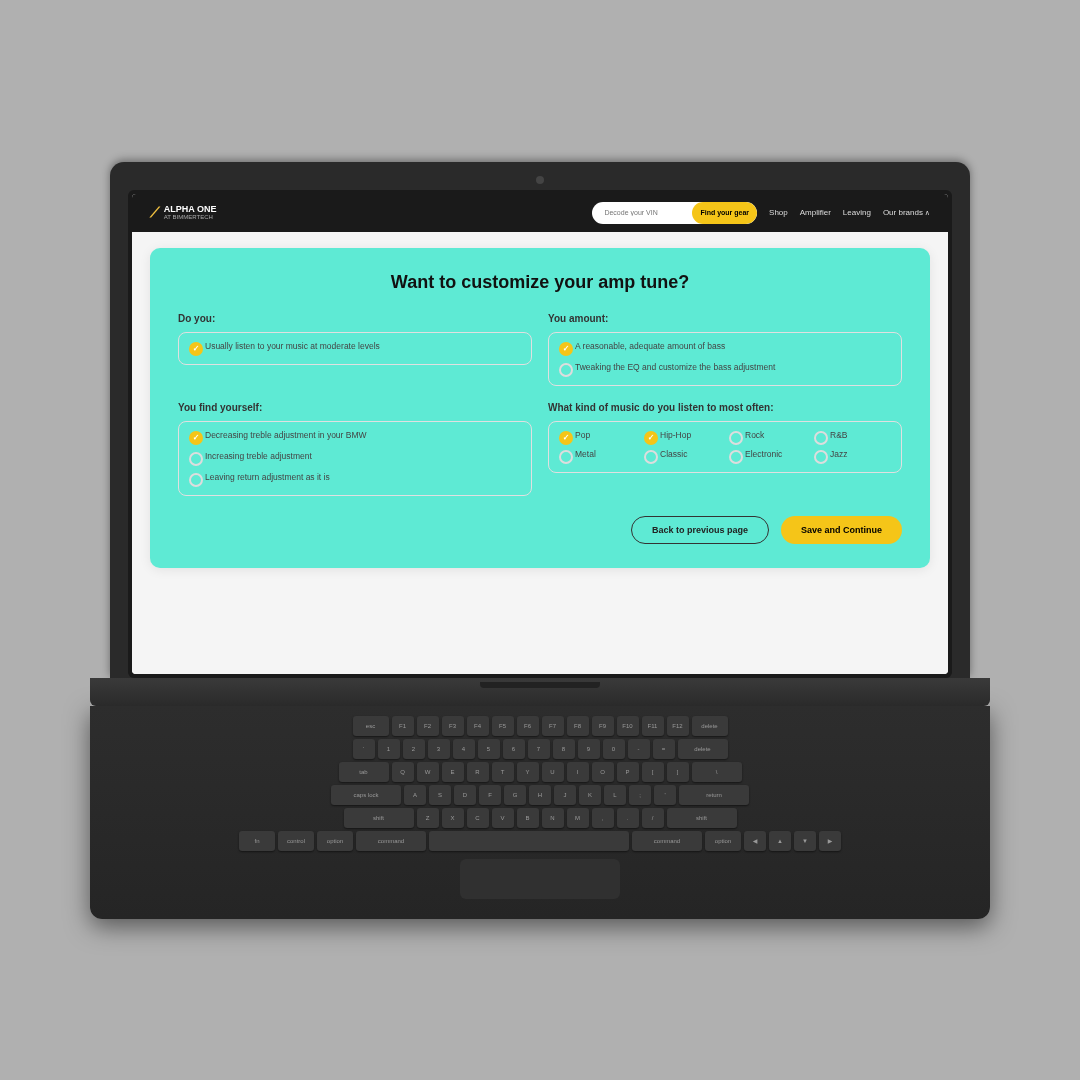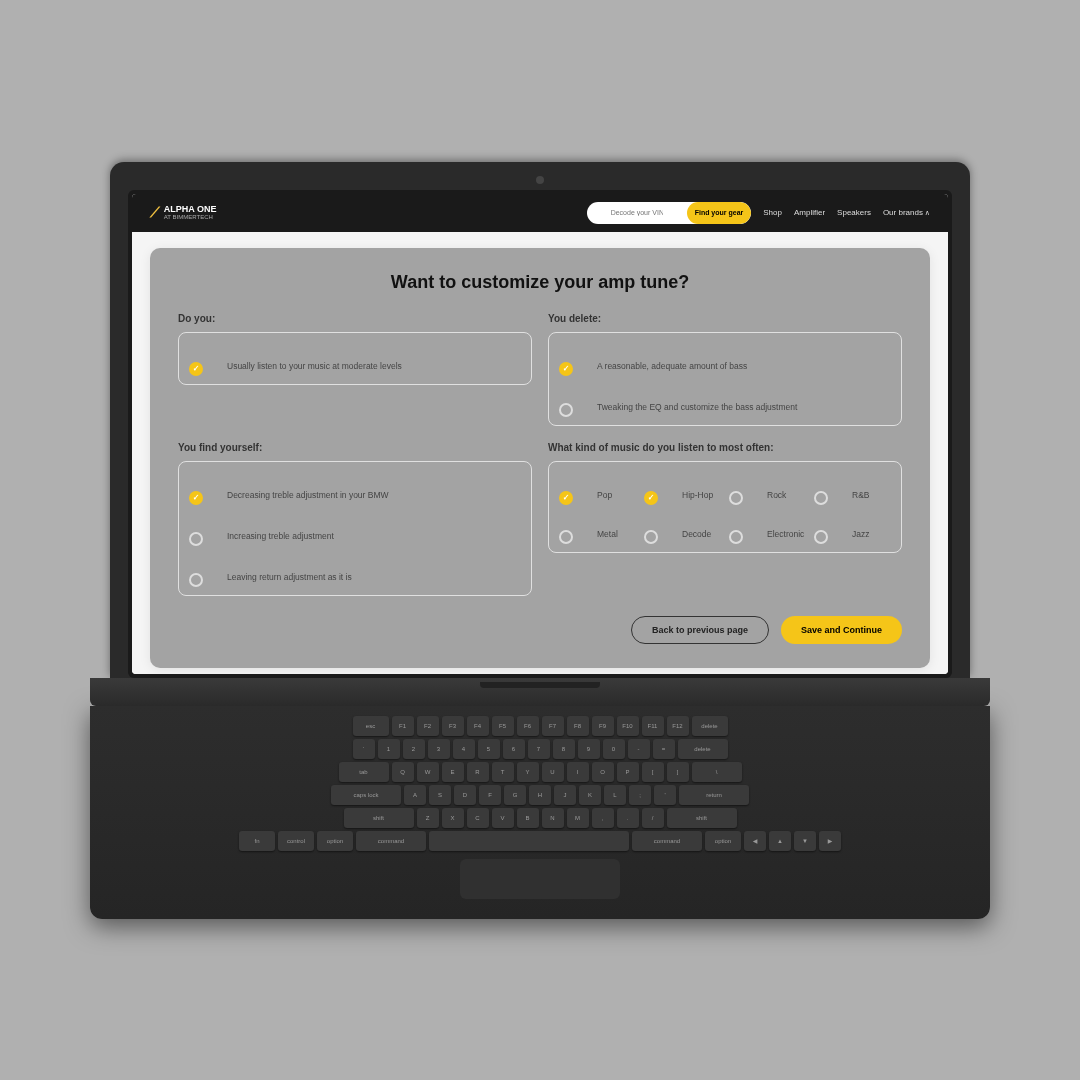--- a/index.html
+++ b/index.html
@@ -180,21 +180,21 @@
       background: #fff;
       border-radius: 20px;
       overflow: hidden;
       height: 22px;
     }
 
     .vin-input {
       border: none;
       outline: none;
       font-size: 7px;
-      padding: 0 24px;
+      padding: 0 12px;
       color: #aaa;
       width: 100px;
       background: transparent;
     }
 
     .vin-btn {
       background: #f5c518;
       border: none;
       border-radius: 20px;
       padding: 0 8px;
@@ -227,21 +227,21 @@
       flex: 1;
       background: #f5f5f5;
       display: flex;
       justify-content: center;
       align-items: flex-start;
       padding: 16px;
       overflow-y: auto;
     }
 
     .card {
-      background: #a3a3a3;
+      background: #5eead4;
       border-radius: 10px;
       padding: 24px 28px;
       width: 100%;
       max-width: 780px;
       box-shadow: 0 2px 12px rgba(0,0,0,0.08);
     }
 
     .card-title {
       text-align: center;
       font-size: 18px;
@@ -271,23 +271,22 @@
       border-radius: 8px;
       padding: 8px 10px;
       display: flex;
       flex-direction: column;
       gap: 6px;
     }
 
     .option-row {
       display: flex;
       align-items: flex-start;
-      gap: 24px;
+      gap: 2px;
       cursor: pointer;
-      margin-top: 20px;
     }
 
     .option-radio {
       width: 14px;
       height: 14px;
       border-radius: 50%;
       border: 2px solid #ddd;
       flex-shrink: 0;
       margin-top: 1px;
       display: flex;
@@ -371,21 +370,21 @@
               </div>
             </div>
             <div class="nav-spacer"></div>
             <div class="vin-input-wrap">
               <input class="vin-input" readonly="" placeholder="Decode your VIN" style="">
               <button class="vin-btn">Find your gear</button>
             </div>
             <div class="nav-links">
               <span class="nav-link">Shop</span>
               <span class="nav-link">Amplifier</span>
-              <span class="nav-link">Speakers</span>
+              <span class="nav-link">Leaving</span>
               <span class="nav-link with-arrow">Our brands</span>
             </div>
           </div>
 
           <div class="page-content">
             <div class="card">
               <h2 class="card-title">Want to customize your amp tune?</h2>
 
               <div class="questions-grid">
 
@@ -393,21 +392,21 @@
                   <div class="question-label">Do you:</div>
                   <div class="options-box">
                     <div class="option-row">
                       <div class="option-radio checked"></div>
                       <span class="option-text">Usually listen to your music at moderate levels</span>
                     </div>
                   </div>
                 </div>
 
                 <div class="question-section">
-                  <div class="question-label">You delete:</div>
+                  <div class="question-label">You amount:</div>
                   <div class="options-box">
                     <div class="option-row">
                       <div class="option-radio checked"></div>
                       <span class="option-text">A reasonable, adequate amount of bass</span>
                     </div>
                     <div class="option-row">
                       <div class="option-radio"></div>
                       <span class="option-text">Tweaking the EQ and customize the bass adjustment</span>
                     </div>
                   </div>
@@ -450,21 +449,21 @@
                       <div class="option-row">
                         <div class="option-radio"></div>
                         <span class="option-text">R&amp;B</span>
                       </div>
                       <div class="option-row">
                         <div class="option-radio"></div>
                         <span class="option-text">Metal</span>
                       </div>
                       <div class="option-row">
                         <div class="option-radio"></div>
-                        <span class="option-text">Decode</span>
+                        <span class="option-text">Classic</span>
                       </div>
                       <div class="option-row">
                         <div class="option-radio"></div>
                         <span class="option-text">Electronic</span>
                       </div>
                       <div class="option-row">
                         <div class="option-radio"></div>
                         <span class="option-text">Jazz</span>
                       </div>
                     </div>

